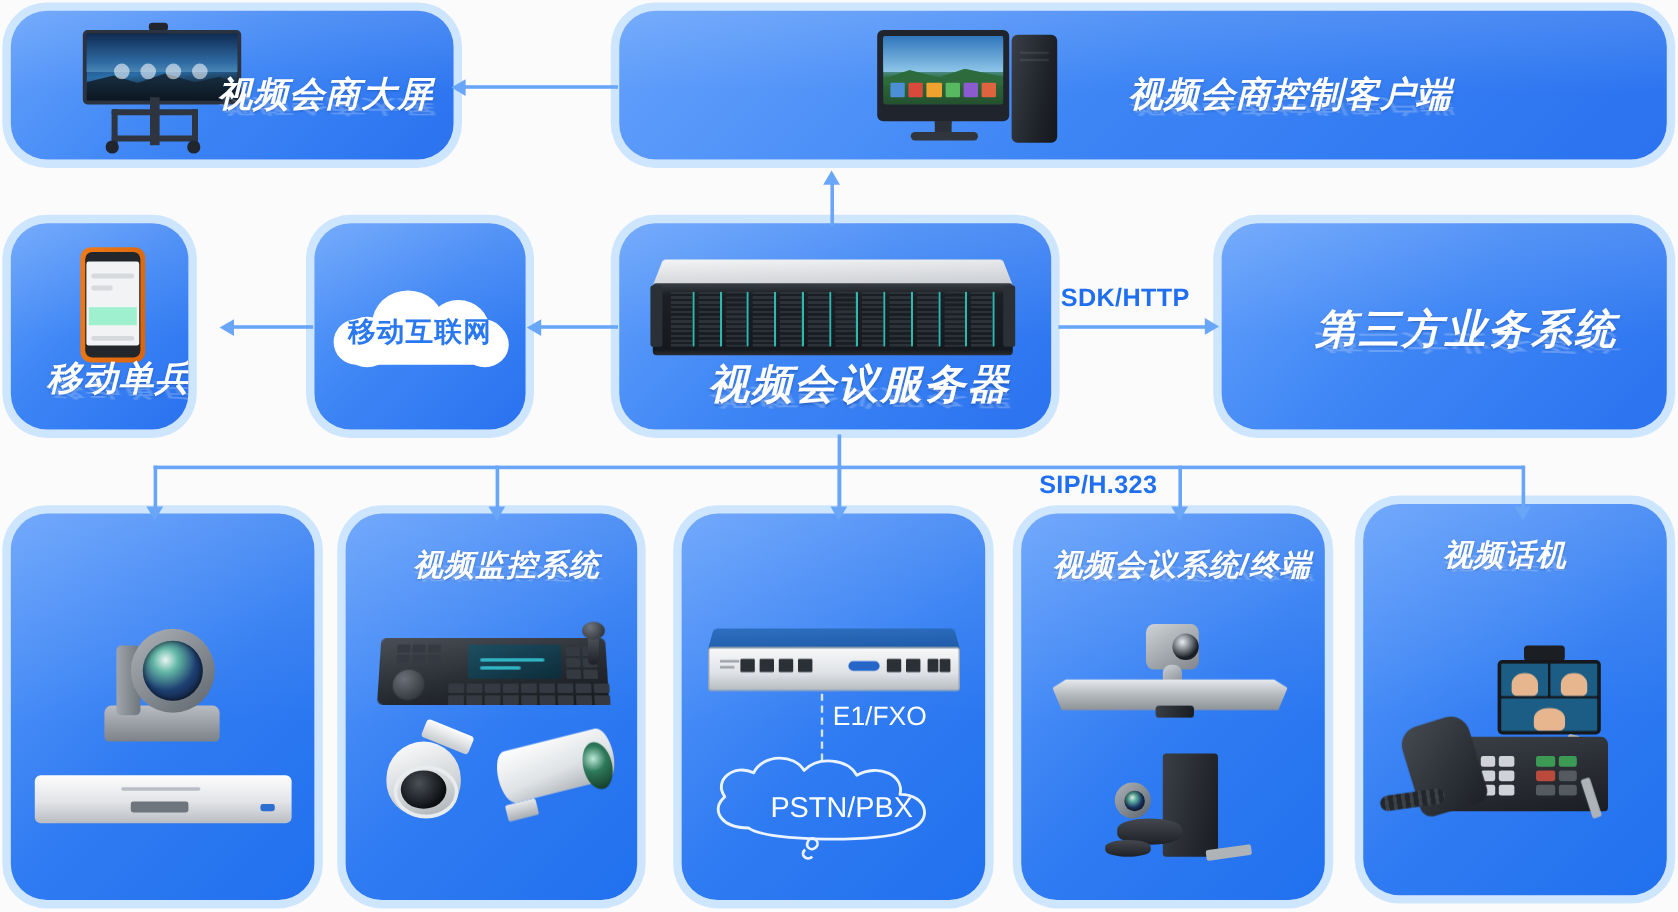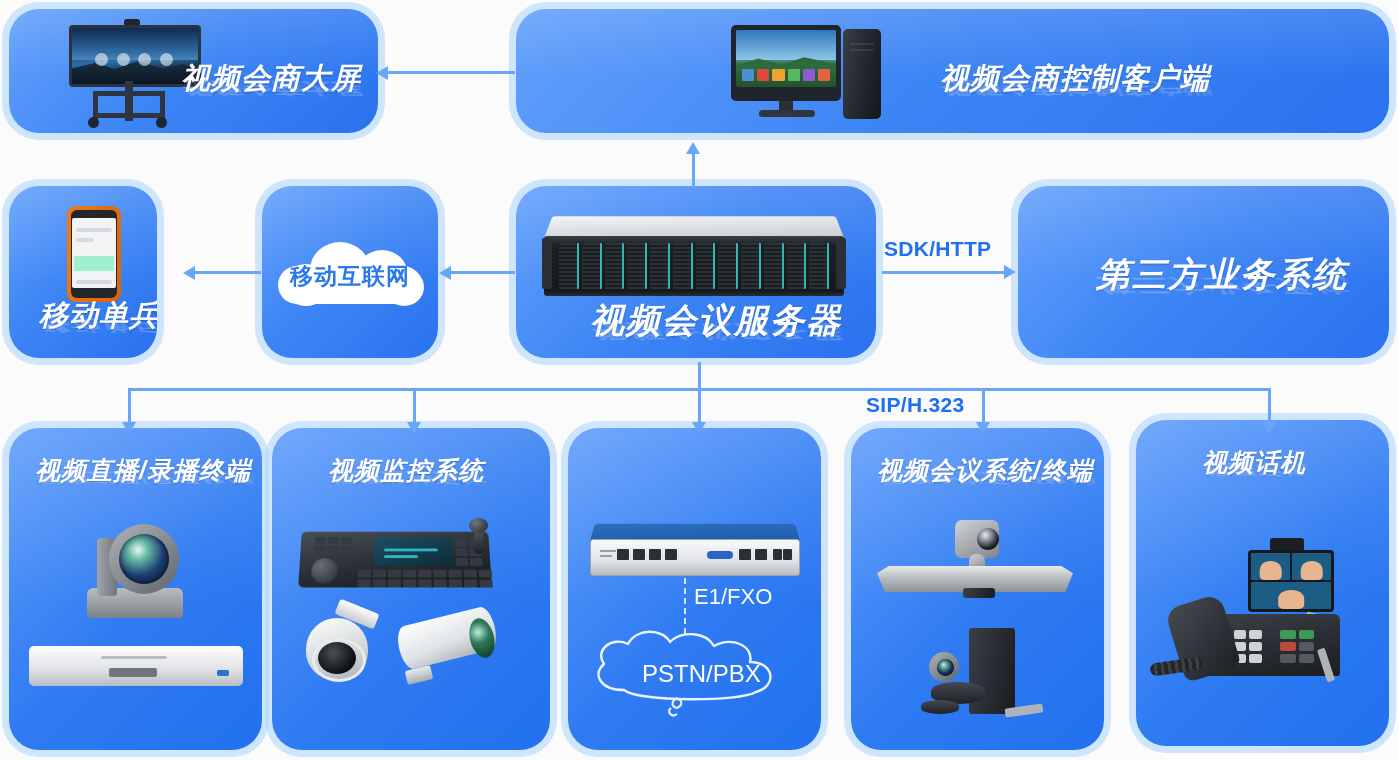--- a/index.html
+++ b/index.html
@@ -399,39 +399,35 @@
     <div class="glow"></div>
     <div class="label lbl-xl" style="left:78px;top:66px;">
       <span>第三方业务系统</span>
       <span class="refl">第三方业务系统</span>
     </div>
   </div>
 
   <div class="node flat" style="left:9px;top:428px;width:253px;height:322px;">
     <div class="glow"></div>
 
-    <div class="label lbl-md" style="left:26px;top:26px;">
-      <span>视频直播/录播终端</span>
-      <span class="refl">视频直播/录播终端</span>
-    </div>
 
     <div class="dev" style="left:58px;top:92px;width:150px;height:200px;">
       <div class="ptz-base" style="left:20px;top:68px;width:96px;height:30px;"></div>
       <div class="ptz-neck" style="left:30px;top:18px;width:20px;height:58px;"></div>
       <div class="ptz-head" style="left:42px;top:4px;width:70px;height:70px;"></div>
       <div class="ptz-lens" style="left:52px;top:14px;width:50px;height:50px;"></div>
       <div class="codec" style="left:-38px;top:126px;width:214px;height:40px;">
         <div class="txt" style="left:72px;top:10px;width:66px;"></div>
         <div class="slot" style="left:80px;top:22px;width:48px;height:9px;"></div>
         <div class="slot" style="right:14px;top:24px;width:12px;height:6px;background:#2c6fd0;"></div>
       </div>
     </div>
   </div>
 
-  <div class="node flat" style="left:272px;top:428px;width:243px;height:322px;padding-left:35px;">
+  <div class="node flat" style="left:288px;top:428px;width:243px;height:322px;">
     <div class="glow"></div>
 
     <div class="label lbl-md" style="left:56px;top:26px;">
       <span>视频监控系统</span>
       <span class="refl">视频监控系统</span>
     </div>
 
     <div class="dev" style="left:18px;top:90px;width:218px;height:210px;">
 
       <div class="kbd" style="left:10px;top:12px;width:190px;height:58px;">

